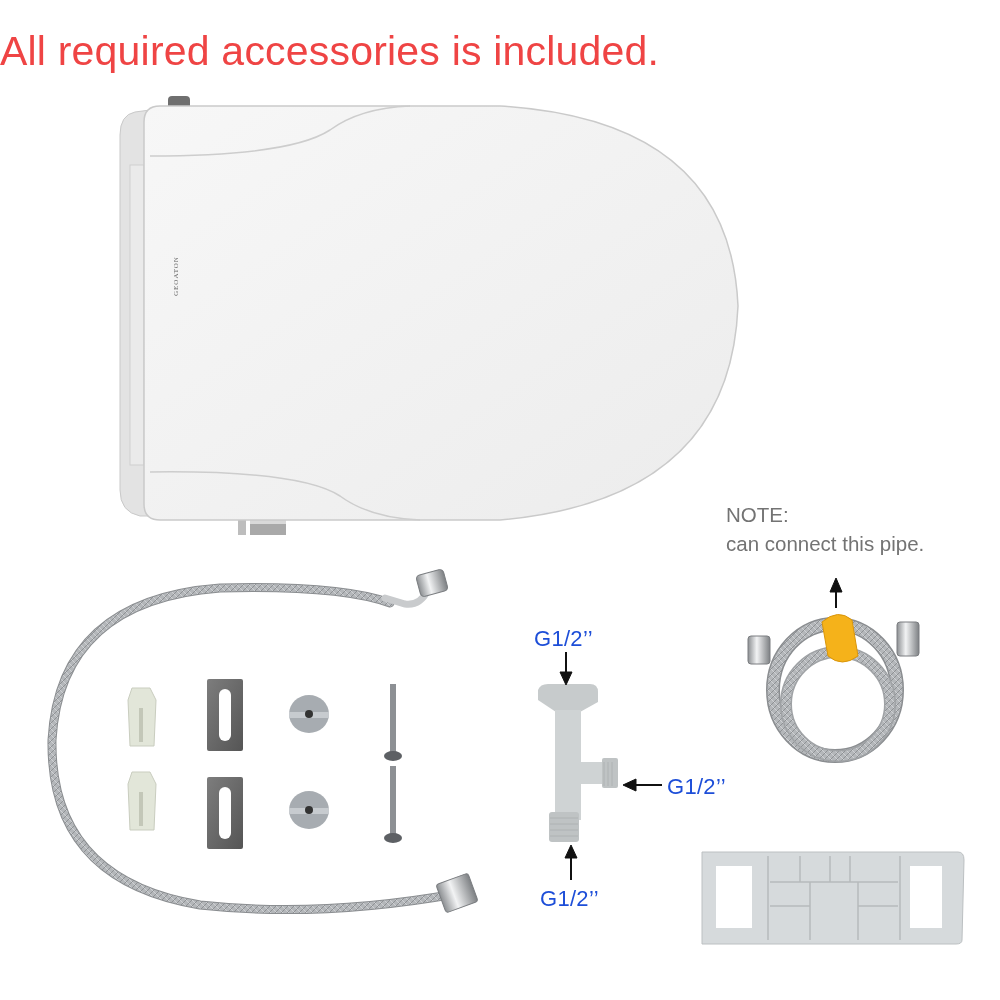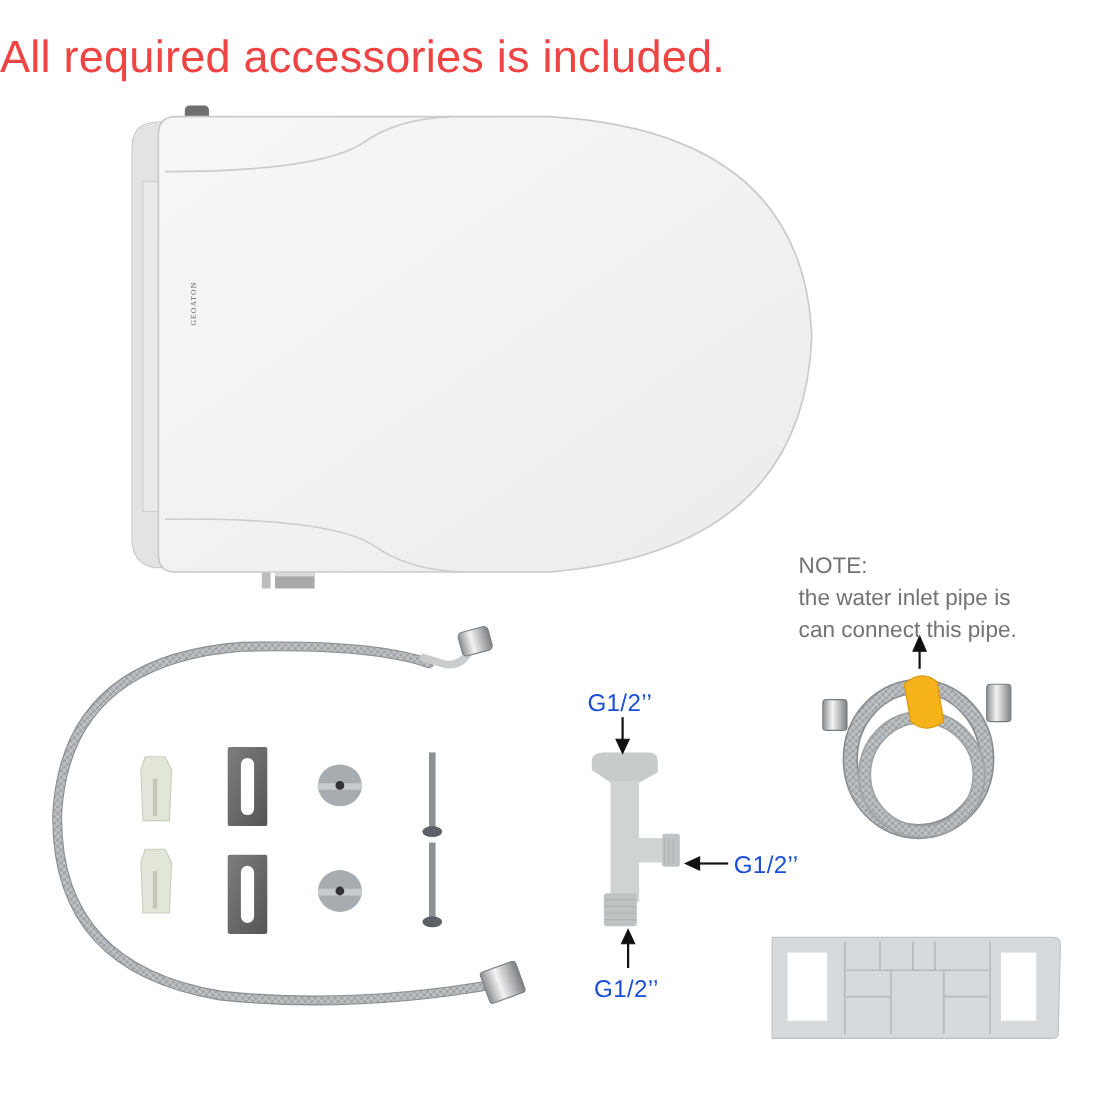--- a/index.html
+++ b/index.html
@@ -158,17 +158,17 @@
   <g>
     <path d="M702 852 L958 852 Q964 852 964 860 L962 940 Q962 944 956 944 L702 944 Z" fill="#d6dadc" stroke="#bcc0c2" stroke-width="1"></path>
     <rect x="716" y="866" width="36" height="62" fill="#ffffff"></rect>
     <rect x="910" y="866" width="32" height="62" fill="#ffffff"></rect>
     <path d="M768 856 L768 940 M900 856 L900 940 M770 882 L898 882 M770 906 L810 906 M858 906 L898 906 M810 882 L810 940 M858 882 L858 940 M800 856 L800 882 M830 856 L830 882 M850 856 L850 882" stroke="#b6babc" stroke-width="1.5" fill="none"></path>
   </g>
 </svg>
 
 <div class="abs brand">GEOATON</div>
 
-<div class="abs note"><div>NOTE:</div><div>the water inlet pipe is</div><div>can connect this pipe.</div></div>
+<div class="abs note"><div>NOTE:</div><div>can connect this pipe.</div></div>
 
 <div class="abs g-label" style="left:534px; top:626px;">G1/2’’</div>
 <div class="abs g-label" style="left:667px; top:774px;">G1/2’’</div>
 <div class="abs g-label" style="left:540px; top:886px;">G1/2’’</div>
 
 </body></html>

